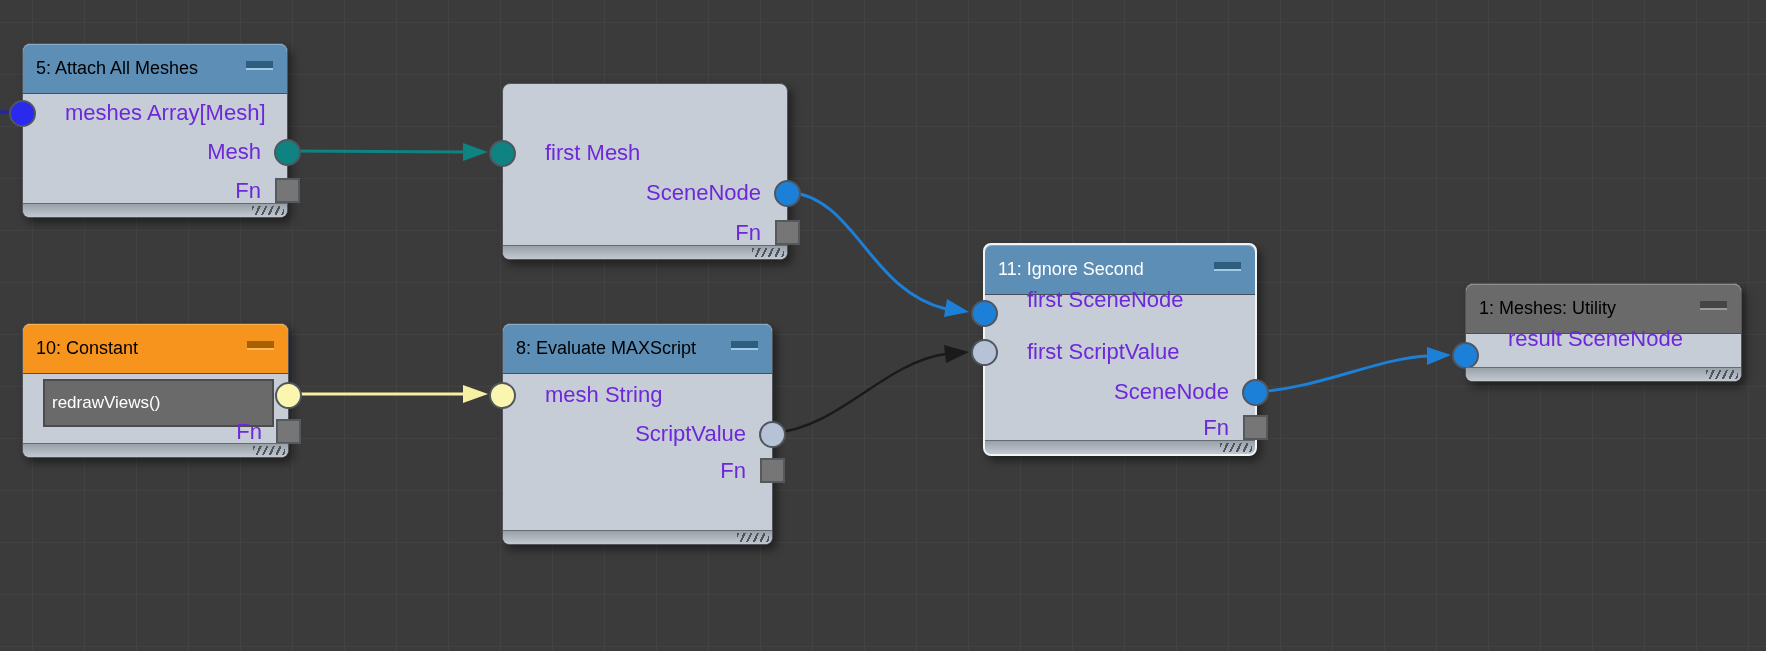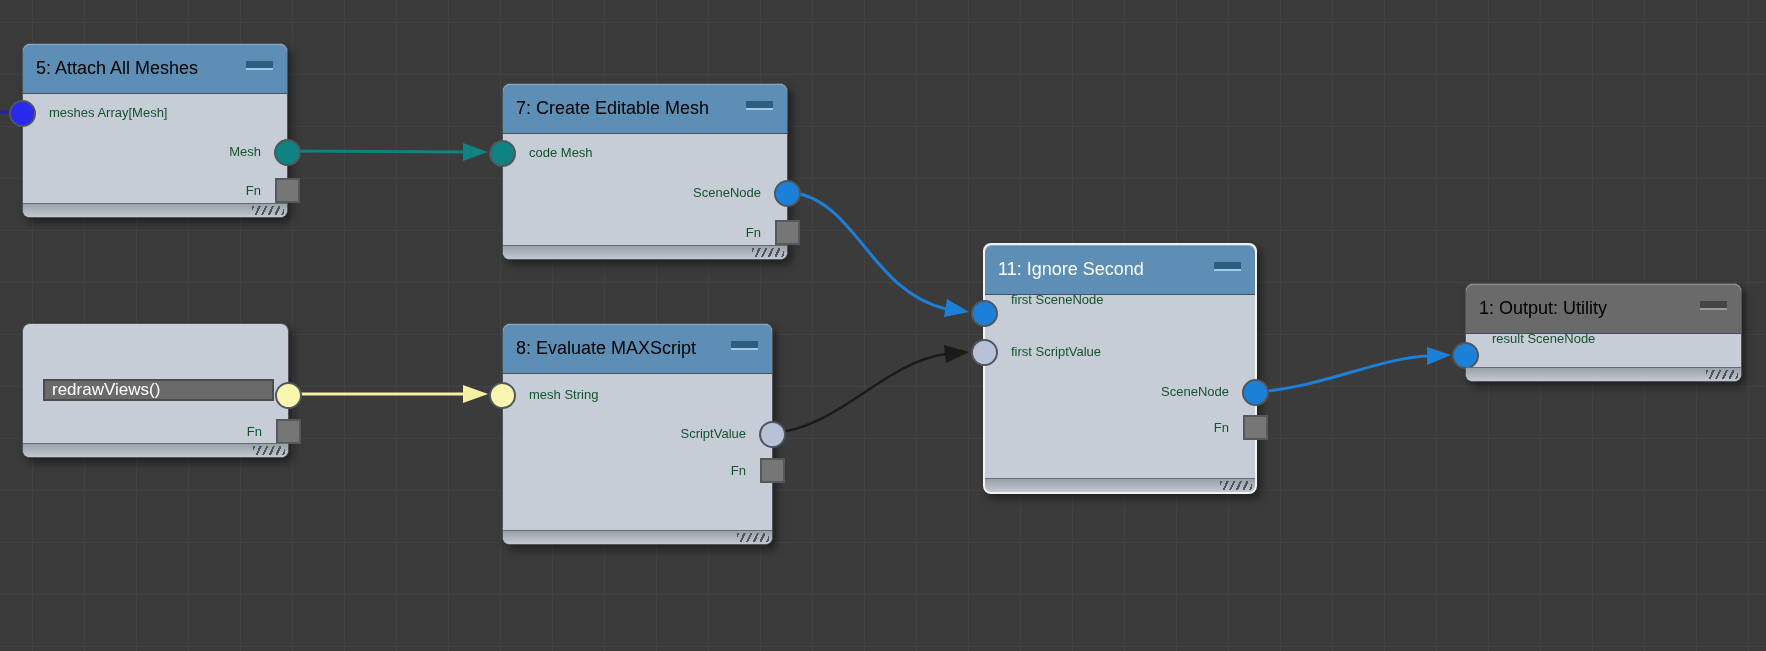--- a/index.html
+++ b/index.html
@@ -33,21 +33,21 @@
   .title{
     position:absolute;left:13px;top:0;height:49px;line-height:49px;
     font-size:18px;color:#000;white-space:nowrap;
   }
   .node.selected .title{color:#fff;}
   .min-dash{position:absolute;right:14px;top:17px;width:27px;height:7px;}
   .header.blue  .min-dash{background:#2f5d7d;border-bottom:2px solid #9ecbe8;}
   .header.orange .min-dash{background:#a85f00;border-bottom:2px solid #ffb75e;}
   .header.gray  .min-dash{background:#454545;border-bottom:2px solid #9b9b9b;}
   .lbl{
-    position:absolute;height:28px;line-height:28px;font-size:13px;color:#14532d;white-space:nowrap;
+    position:absolute;height:28px;line-height:28px;font-size:22px;color:#6d28d9;white-space:nowrap;margin-left:16px;
   }
   .lbl.in{left:26px;}
   .lbl.out{right:26px;text-align:left;}
   .port{
     position:absolute;width:27px;height:27px;border-radius:50%;
     box-sizing:border-box;border:2px solid #4f565e;background:#888;
   }
   .port.in{left:-14px;}
   .port.out{right:-14px;}
   .fnbox{
@@ -58,21 +58,21 @@
     position:absolute;left:0;right:0;bottom:0;height:13px;
     border-radius:0 0 6px 6px;
     border-top:1px solid #646b73;
     background:linear-gradient(180deg,#99a0a8,#c3c9d1);
   }
   .grip{
     position:absolute;right:3px;bottom:2px;width:32px;height:9px;
     background:repeating-linear-gradient(115deg,#4e555c 0 2px,transparent 2px 6px);
   }
   .field{
-    position:absolute;left:20px;top:55px;width:231px;height:22px;box-sizing:border-box;
+    position:absolute;left:20px;top:55px;width:231px;height:48px;box-sizing:border-box;
     background:#6a6a6a;border:2px solid #4c4c4c;color:#fff;
     font-family:"Liberation Sans", sans-serif;font-size:17px;padding:0 7px;outline:none;
   }
 </style>
 </head>
 <body>
 
 <div id="canvas">
 
   <svg id="wires">
@@ -105,36 +105,36 @@
     <span class="lbl out" style="top:94px">Mesh</span>
     <span class="port out" style="top: 95px; background: rgb(14, 131, 129);"></span>
     <span class="lbl out" style="top:133px">Fn</span>
     <span class="fnbox" style="top:134px"></span>
     <div class="footer">
       <span class="grip"></span>
     </div>
   </div>
 
   <div class="node" style="left:502px;top:83px;width:286px;height:177px">
-    <div class="header blue">
-      <span class="title">7: Create Editable Mesh</span>
-      <span class="min-dash"></span>
-    </div>
     <span class="port in" style="top: 56px; background: rgb(14, 131, 129);"></span>
-    <span class="lbl in" style="top:55px">code Mesh</span>
+    <span class="lbl in" style="top:55px">first Mesh</span>
     <span class="lbl out" style="top:95px">SceneNode</span>
     <span class="port out" style="top: 96px; background: rgb(29, 128, 216);"></span>
     <span class="lbl out" style="top:135px">Fn</span>
     <span class="fnbox" style="top:136px"></span>
     <div class="footer">
       <span class="grip"></span>
     </div>
   </div>
 
   <div class="node" style="left:22px;top:323px;width:267px;height:135px">
+    <div class="header orange">
+      <span class="title">10: Constant</span>
+      <span class="min-dash"></span>
+    </div>
     <input class="field" type="text" value="redrawViews()" style="">
     <span class="port out" style="top: 58px; background: rgb(250, 246, 176);"></span>
     <span class="lbl out" style="top:94px">Fn</span>
     <span class="fnbox" style="top:95px"></span>
     <div class="footer">
       <span class="grip"></span>
     </div>
   </div>
 
   <div class="node" style="left:502px;top:323px;width:271px;height:222px">
@@ -146,41 +146,41 @@
     <span class="lbl in" style="top:57px">mesh String</span>
     <span class="lbl out" style="top:96px">ScriptValue</span>
     <span class="port out" style="top: 97px; background: rgb(182, 195, 214);"></span>
     <span class="lbl out" style="top:133px">Fn</span>
     <span class="fnbox" style="top:134px"></span>
     <div class="footer">
       <span class="grip"></span>
     </div>
   </div>
 
-  <div class="node selected" style="left:983px;top:243px;width:274px;height:251px">
+  <div class="node selected" style="left:983px;top:243px;width:274px;height:213px">
     <div class="header blue">
       <span class="title">11: Ignore Second</span>
       <span class="min-dash"></span>
     </div>
     <span class="port in" style="top: 55px; background: rgb(29, 128, 216);"></span>
     <span class="lbl in" style="top:41px">first SceneNode</span>
     <span class="port in" style="top: 94px; background: rgb(182, 195, 214);"></span>
     <span class="lbl in" style="top:93px">first ScriptValue</span>
     <span class="lbl out" style="top:133px">SceneNode</span>
     <span class="port out" style="top: 134px; background: rgb(29, 128, 216);"></span>
     <span class="lbl out" style="top:169px">Fn</span>
     <span class="fnbox" style="top:170px"></span>
     <div class="footer">
       <span class="grip"></span>
     </div>
   </div>
 
   <div class="node" style="left:1465px;top:283px;width:277px;height:99px">
     <div class="header gray">
-      <span class="title">1: Output: Utility</span>
+      <span class="title">1: Meshes: Utility</span>
       <span class="min-dash"></span>
     </div>
     <span class="port in" style="top: 58px; background: rgb(29, 128, 216);"></span>
     <span class="lbl in" style="top:41px">result SceneNode</span>
     <div class="footer">
       <span class="grip"></span>
     </div>
   </div>
 
 </div>

